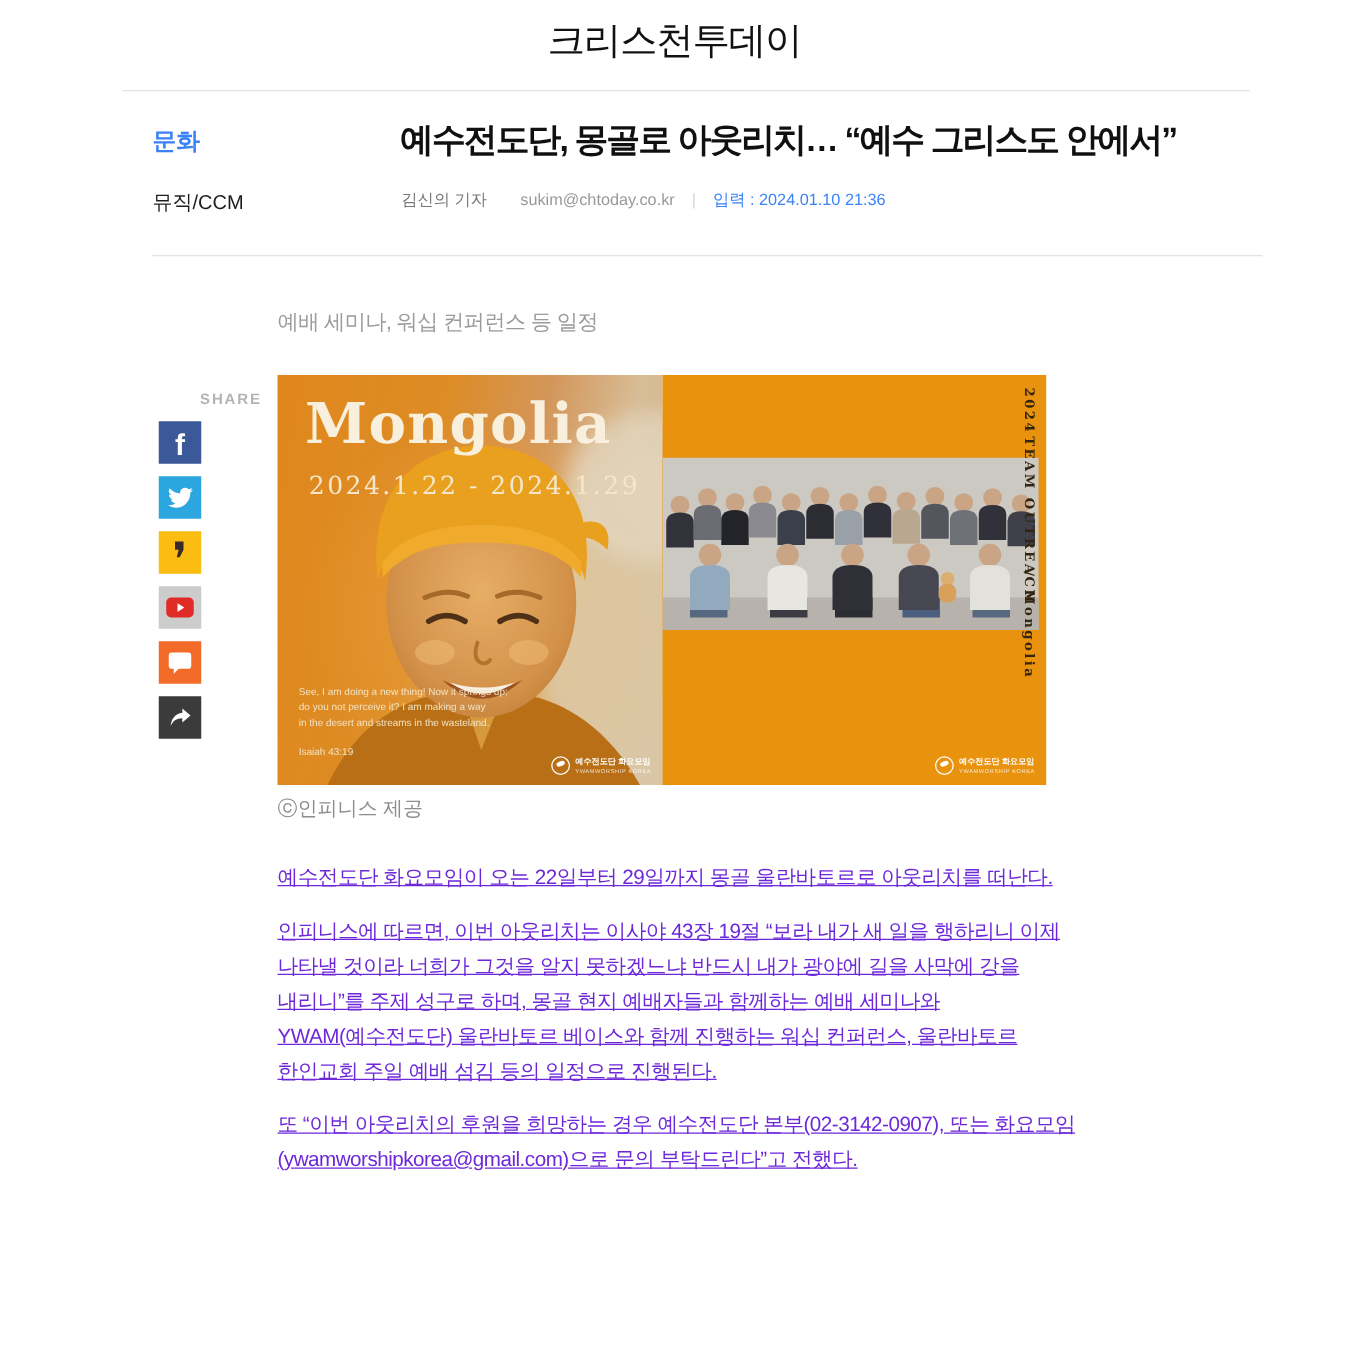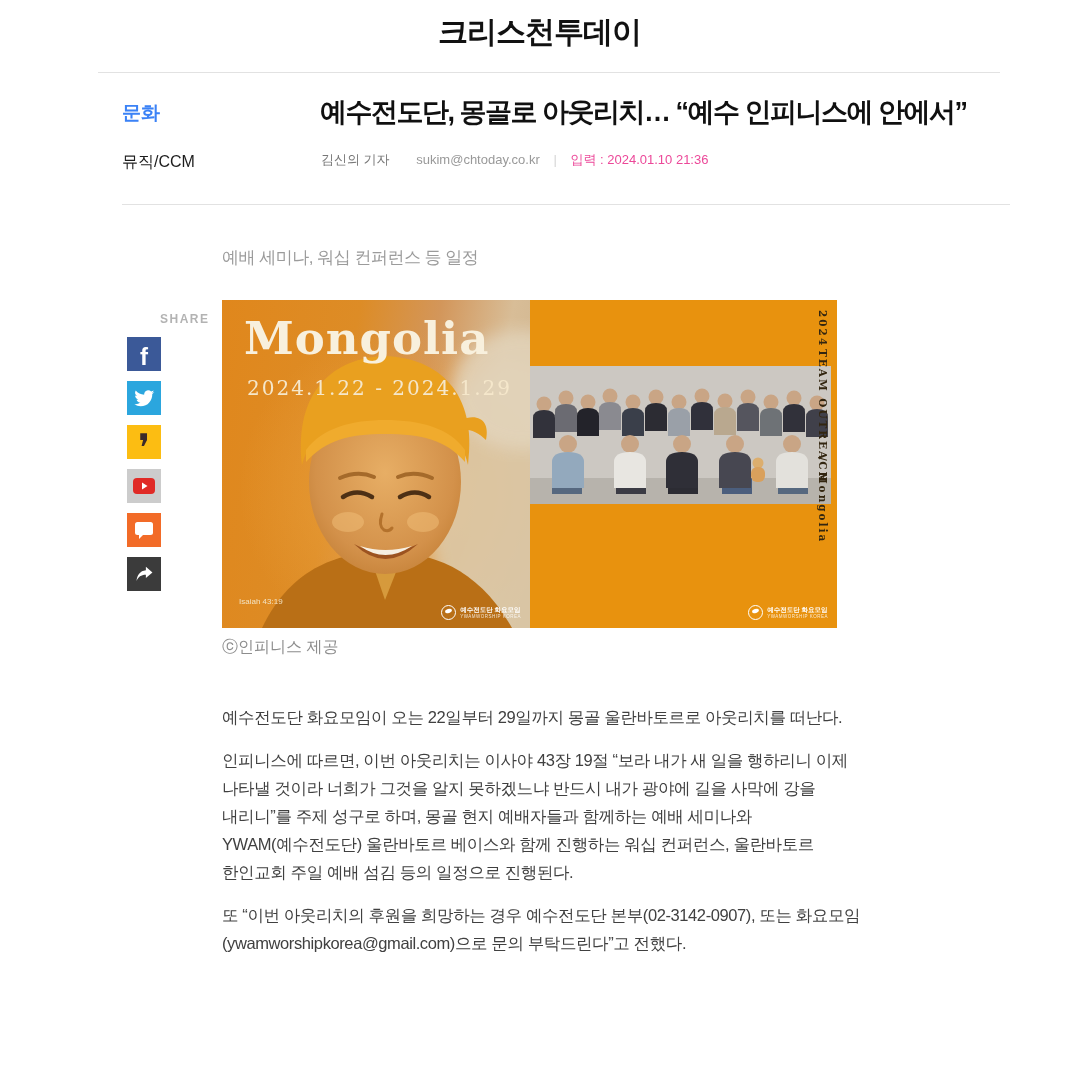--- a/index.html
+++ b/index.html
@@ -1,36 +1,36 @@
 <!DOCTYPE html>
 <html><head>
 <meta charset="utf-8">
 <style>
   html,body { margin:0; padding:0; background:#fff; }
   .page { position:relative; width:1079px; height:1079px; background:#fff; overflow:hidden;
           font-family:"Liberation Sans",sans-serif; }
 
   
   .site-header { position:absolute; top:12px; left:0; width:100%; text-align:center; }
-  .site-logo { display:inline-block; font-size:30px; font-weight:700; color:#111; letter-spacing:-1px; cursor:pointer; }
+  .site-logo { display:inline-block; font-size:30px; font-weight:400; color:#111; letter-spacing:-1px; cursor:pointer; }
   .divider-top { position:absolute; top:72px; left:98px; width:902px; border-top:1px solid #e2e2e2; }
   .divider-mid { position:absolute; top:204px; left:122px; width:888px; border-top:1px solid #e2e2e2; }
 
   
   .category    { position:absolute; left:122px; top:100px; font-size:19px; font-weight:700; color:#3b82f6; cursor:pointer; }
   .subcategory { position:absolute; left:122px; top:152px; font-size:16px; color:#1d1d1d; cursor:pointer; }
 
   
   .article-title { position:absolute; left:320px; top:94px; width:676px; font-size:27px; line-height:36px;
                    font-weight:700; color:#101010; letter-spacing:-1.5px; }
   .byline { position:absolute; left:321px; top:151px; font-size:13px; color:#999; }
   .byline .reporter { color:#777; margin-right:23px; }
   .byline .email { color:#999; }
   .byline .sep { color:#d5d5d5; margin:0 10px; }
-  .byline .pubdate { color:#ec4899; }
+  .byline .pubdate { color:#3b82f6; }
 
   .subtitle { position:absolute; left:222px; top:246px; font-size:17px; color:#9b9b9b; letter-spacing:-0.5px; }
 
   
   .share-label { position:absolute; left:126px; top:312px; font-size:12px; font-weight:700; color:#b3b3b3; letter-spacing:1.5px;margin-left:34px; }
   .share-icons { position:absolute; left:127px; top:337px; display:flex; flex-direction:column; gap:10px; }
   .share-btn { width:34px; height:34px; display:flex; align-items:center; justify-content:center; cursor:pointer; overflow:hidden; }
   .btn-fb { background:#3b5998; }
   .btn-fb .fb-f { color:#fff; font-weight:700; font-size:24px; margin-top:6px; font-family:"Liberation Sans",sans-serif; }
   .btn-tw { background:#2ba6de; }
@@ -61,37 +61,37 @@
 
   .poster-right { position:relative; width:327px; height:328px; background:#e8920e; overflow:hidden; }
   .photo-band { position:absolute; left:0; top:66px; width:301px; height:138px; }
   .vstrip span { position:absolute; right:8px; writing-mode:vertical-rl; font-family:"DejaVu Serif",serif;
                  font-weight:700; font-size:10.5px; letter-spacing:2px; color:#332610; }
   .v1 { top:10px; }  .v2 { top:49px; }  .v3 { top:157px; }  .v4 { top:172px; }
 
   
   .caption { position:absolute; left:222px; top:637px; font-size:16px; color:#8d8d8d; }
   .article-body { position:absolute; left:222px; top:688px; width:660px; }
-  .article-body p { margin:15px 0 15px 0; font-size:16.5px; line-height:28px; color:#404040; letter-spacing:-0.4px;
-                    word-break:keep-all; }
+  .article-body p { margin:0 0 15px 0; font-size:16.5px; line-height:28px; color:#6d28d9; letter-spacing:-0.4px;
+                    word-break:keep-all;text-decoration:underline; }
 </style>
 </head>
 <body>
 
 <div class="page">
 
   <div class="site-header">
     <span class="site-logo">크리스천투데이</span>
   </div>
   <div class="divider-top"></div>
 
   <div class="category">문화</div>
   <div class="subcategory">뮤직/CCM</div>
 
-  <h1 class="article-title" style="margin:0">예수전도단, 몽골로 아웃리치… “예수 인피니스에 안에서”</h1>
+  <h1 class="article-title" style="margin:0">예수전도단, 몽골로 아웃리치… “예수 그리스도 안에서”</h1>
   <div class="byline">
     <span class="reporter">김신의 기자</span>
     <span class="email">sukim@chtoday.co.kr</span>
     <span class="sep">|</span>
     <span class="pubdate">입력 : 2024.01.10 21:36</span>
   </div>
   <div class="divider-mid"></div>
 
   <div class="subtitle">예배 세미나, 워십 컨퍼런스 등 일정</div>
 
@@ -165,20 +165,25 @@
         <path d="M160 214 Q156 226 162 230 Q167 232 170 228" stroke="#b4722c" stroke-width="3" fill="none" stroke-linecap="round"></path>
 
         <path d="M132 244 Q163 274 196 244 Q180 252 163 252 Q146 252 132 244 Z" fill="#9c5320"></path>
         <path d="M138 246 Q163 264 190 246 Q163 254 138 246 Z" fill="#f6efe2"></path>
 
         <ellipse cx="126" cy="222" rx="16" ry="10" fill="#f2c07a" opacity="0.5"></ellipse>
         <ellipse cx="201" cy="222" rx="16" ry="10" fill="#f2c07a" opacity="0.5"></ellipse>
       </svg>
       <div class="poster-title">Mongolia</div>
       <div class="poster-dates">2024.1.22 - 2024.1.29</div>
+      <div class="poster-verse">
+        <div>See, I am doing a new thing! Now it springs up;</div>
+        <div>do you not perceive it? I am making a way</div>
+        <div>in the desert and streams in the wasteland.</div>
+      </div>
       <div class="poster-verse-ref">Isaiah 43:19</div>
       <div class="poster-logo">
         <div class="logo-circle"></div>
         <div class="logo-lines">
           <span class="logo-main">예수전도단 화요모임</span>
           <span class="logo-sub">YWAMWORSHIP KOREA</span>
         </div>
       </div>
     </div>
 

